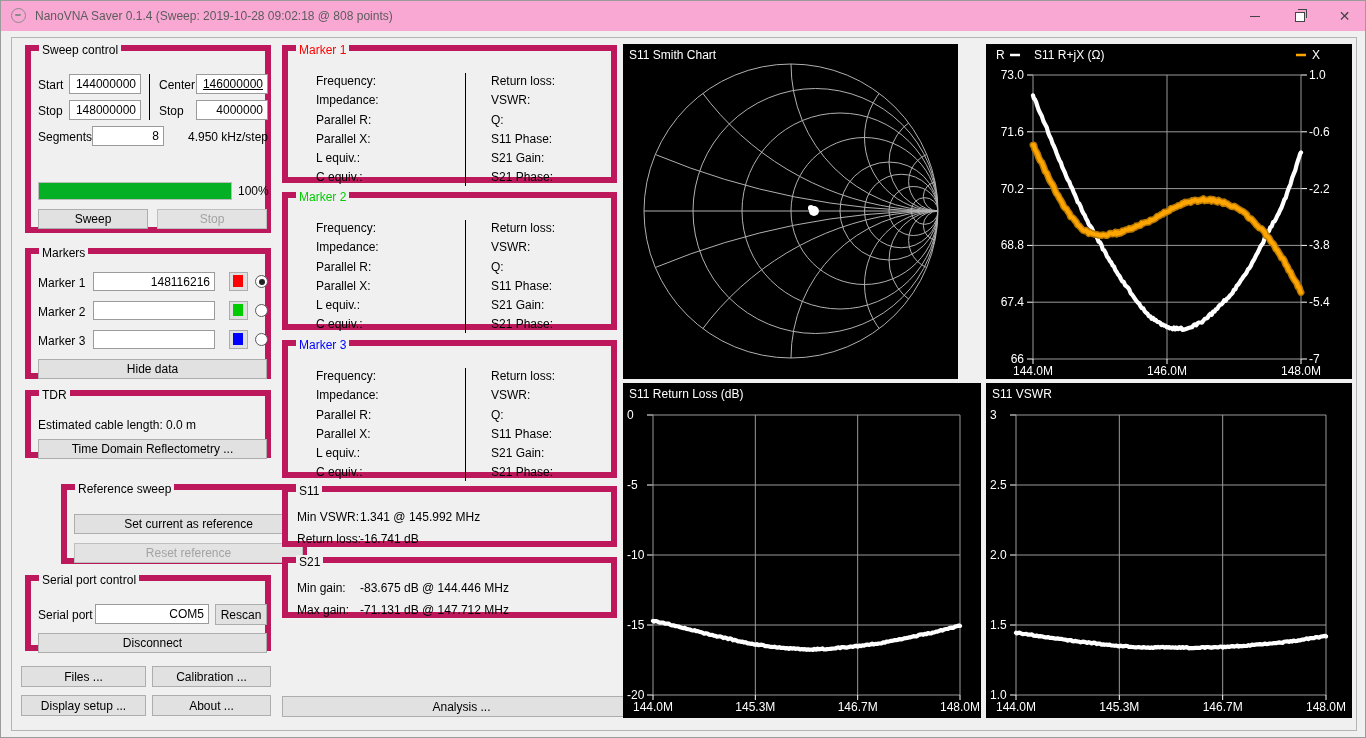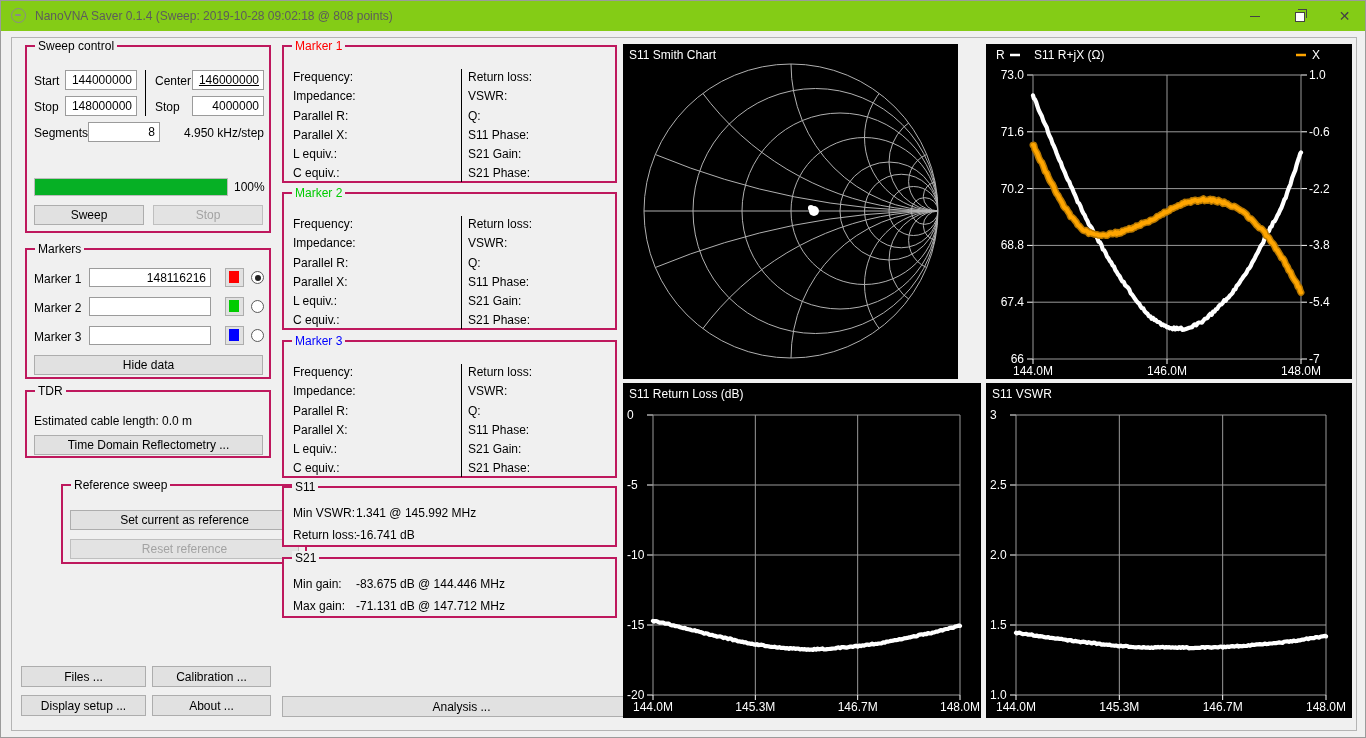--- a/index.html
+++ b/index.html
@@ -3,51 +3,51 @@
 <meta charset="utf-8">
 <style>
   html,body{margin:0;padding:0;}
   body{
     width:1366px;height:738px;overflow:hidden;background:#f0f0f0;
     font-family:"Liberation Sans",sans-serif;font-size:12px;color:#000;
     box-sizing:border-box;border:1px solid #9b9b9b;position:relative;
   }
   #app{position:absolute;left:0;top:0;width:1366px;height:738px;}
   
-  .titlebar{position:absolute;left:0;top:0;width:100%;height:30px;background:#84cc16;}
+  .titlebar{position:absolute;left:0;top:0;width:100%;height:30px;background:#f9a8d4;}
   .app-icon{position:absolute;left:10px;top:7px;width:15px;height:15px;border:1.5px solid #8a8a8a;
     border-radius:50%;box-sizing:border-box;}
   .app-icon::after{content:"";position:absolute;left:3px;top:5px;width:6px;height:2px;background:#8a8a8a;border-radius:1px;}
   .title-text{position:absolute;left:34px;top:8px;color:#5c5c5c;white-space:nowrap;}
   .winbtn{position:absolute;top:0;width:45px;height:30px;color:#444;text-align:center;line-height:30px;font-size:13px;}
   .wb-min-glyph{display:inline-block;width:10px;height:1px;background:#444;vertical-align:middle;}
   .wb-restore-glyph{position:absolute;left:18px;top:11px;width:8px;height:8px;border:1px solid #444;background:#fff;}
   .wb-restore-glyph::before{content:"";position:absolute;left:2px;top:-4px;width:8px;height:8px;border:1px solid #444;border-bottom:none;border-left:none;}
   
   .content-frame{position:absolute;left:10px;top:36px;width:1346px;height:694px;
     border:1px solid #b4b4b4;box-sizing:border-box;pointer-events:none;}
   
-  .groupbox{position:absolute;border:2px solid #be185d;box-sizing:border-box;background:#f0f0f0;}
+  .groupbox{position:absolute;border:6px solid #be185d;box-sizing:border-box;background:#f0f0f0;}
   .gb-title{position:absolute;top:-8px;left:8px;background:#f0f0f0;padding:0 3px;white-space:nowrap;}
   
   .btn{position:absolute;background:#e1e1e1;border:1px solid #adadad;box-sizing:border-box;
     text-align:center;font-size:12px;font-family:inherit;color:#000;padding:0;line-height:18px;}
   .btn.disabled{color:#a3a3a3;border-color:#bfbfbf;background:#e3e3e3;}
   .field{position:absolute;background:#fff;border:1px solid #9b9b9b;box-sizing:border-box;
     font-size:12px;font-family:inherit;text-align:right;padding:0 4px;height:20px;}
   .lbl{position:absolute;white-space:nowrap;}
   .vdiv{position:absolute;width:1px;background:#000;}
   .progress-track{position:absolute;height:18px;border:1px solid #bcbcbc;box-sizing:border-box;background:#e6e6e6;}
   .progress-fill{height:100%;background:#06b025;}
   .radio{position:absolute;width:13px;height:13px;border:1px solid #595959;border-radius:50%;background:#fff;box-sizing:border-box;}
   .radio.checked::after{content:"";position:absolute;left:2.5px;top:2.5px;width:6px;height:6px;border-radius:50%;background:#222;}
   .swatch-btn{position:absolute;width:19px;height:19px;background:#e1e1e1;border:1px solid #adadad;box-sizing:border-box;}
   .swatch-inner{position:absolute;left:3px;top:2px;width:10px;height:12px;}
   
-  .mcol{position:absolute;top:21px;}
+  .mcol{position:absolute;top:21px;margin-left:19px;}
   .mcol div{height:19.3px;line-height:19.3px;white-space:nowrap;}
   
   .chart-panel{position:absolute;background:#000;}
   svg text{font-family:"Liberation Sans",sans-serif;font-size:12px;fill:#fff;}
   .stat-row{position:absolute;white-space:nowrap;}
   .stat-row .sl{display:inline-block;width:63px;}
 </style>
 </head>
 <body>
 
@@ -118,20 +118,27 @@
     <span class="lbl" style="left:135px;top:22px;">0.0 m</span>
     <button class="btn" style="left:7px;top:43px;width:229px;height:20px;">Time Domain Reflectometry ...</button>
   </div>
 
   <div class="groupbox" style="left:24px;top:483px;width:246px;height:80px;margin-left:36px;">
     <span class="gb-title">Reference sweep</span>
     <button class="btn" style="left:7px;top:24px;width:229px;height:20px;">Set current as reference</button>
     <button class="btn disabled" style="left:7px;top:53px;width:229px;height:20px;">Reset reference</button>
   </div>
 
+  <div class="groupbox" style="left:24px;top:574px;width:246px;height:76px;">
+    <span class="gb-title">Serial port control</span>
+    <span class="lbl" style="left:7px;top:27px;">Serial port</span>
+    <input class="field" style="left: 64px; top: 23px; width: 114px;" value="COM5">
+    <button class="btn" style="left:184px;top:23px;width:52px;height:21px;">Rescan</button>
+    <button class="btn" style="left:7px;top:52px;width:229px;height:20px;">Disconnect</button>
+  </div>
 
   <button class="btn" style="left:20px;top:665px;width:125px;height:21px;">Files ...</button>
   <button class="btn" style="left:151px;top:665px;width:119px;height:21px;">Calibration ...</button>
   <button class="btn" style="left:20px;top:694px;width:125px;height:21px;">Display setup ...</button>
   <button class="btn" style="left:151px;top:694px;width:119px;height:21px;">About ...</button>
 
   <div id="middle-col" style="position:absolute;left:281px;top:0;width:335px;height:738px;">
     <div id="marker-groups">
         <div class="groupbox" style="left: 0px; top: 44px; width: 335px; height: 138px;">
           <span class="gb-title" style="color: rgb(255, 0, 0);">Marker 1</span>

